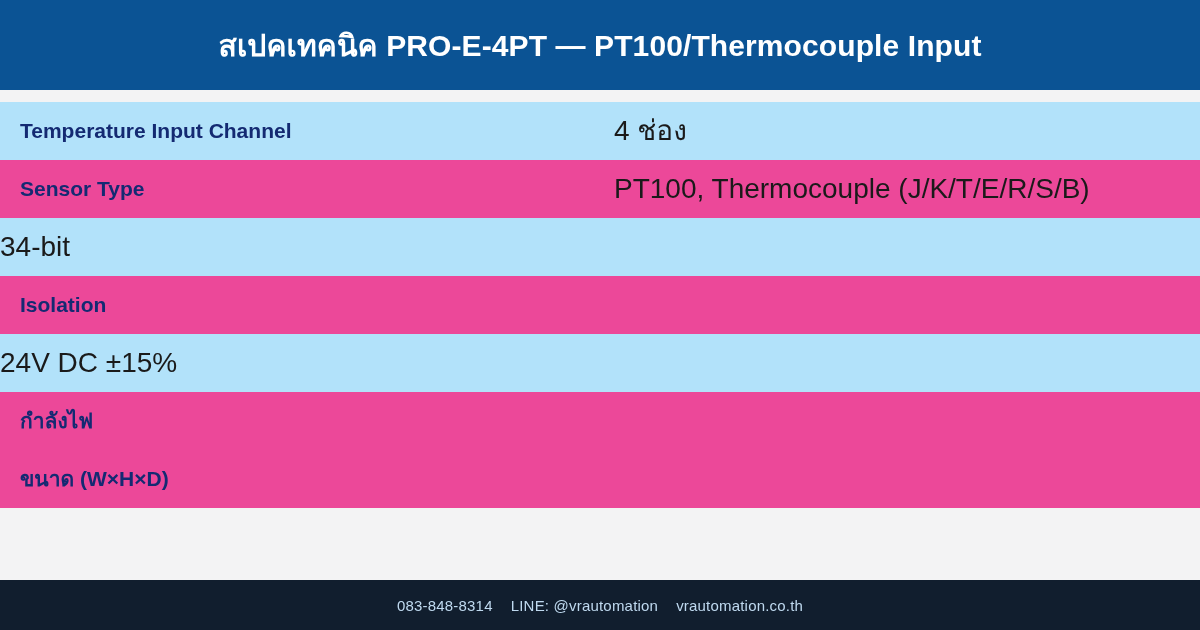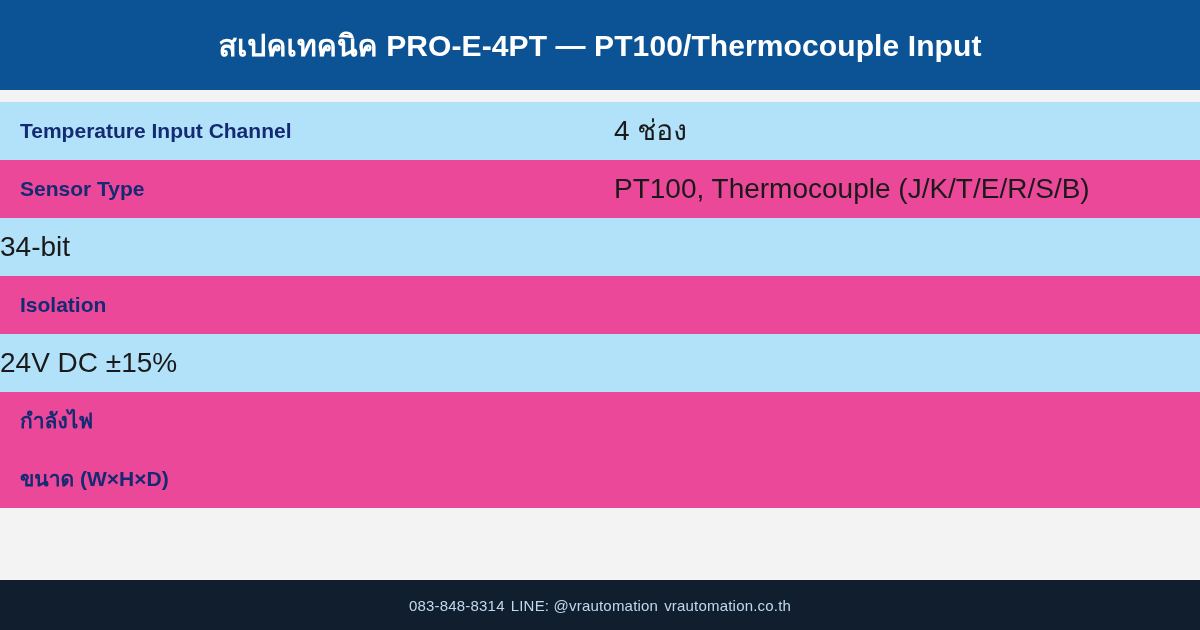--- a/index.html
+++ b/index.html
@@ -96,21 +96,21 @@
     height: 50px;
     flex: 0 0 50px;
     background: #111e2e;
     display: flex;
     align-items: center;
     justify-content: center;
   }
   .footer-inner {
     display: flex;
     align-items: center;
-    gap: 6px;
+    gap: 18px;
     color: #bfd9ef;
     font-size: 15px;
     letter-spacing: 0.2px;
     white-space: nowrap;
   }
   .footer-item { color: #bfd9ef; }
 </style>
 </head>
 <body>
 

